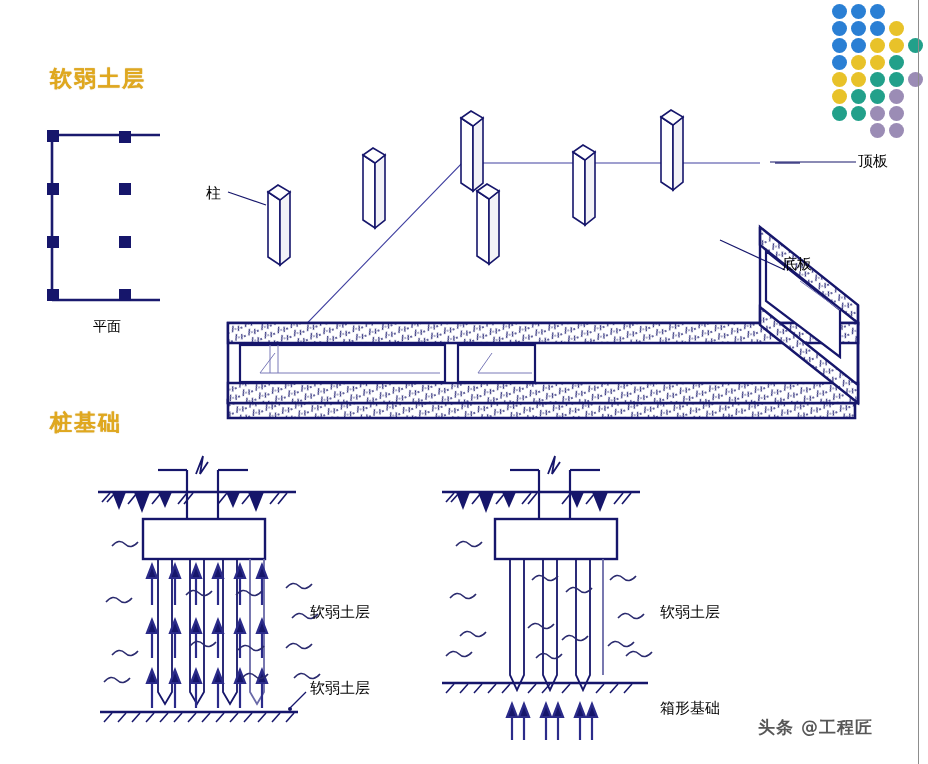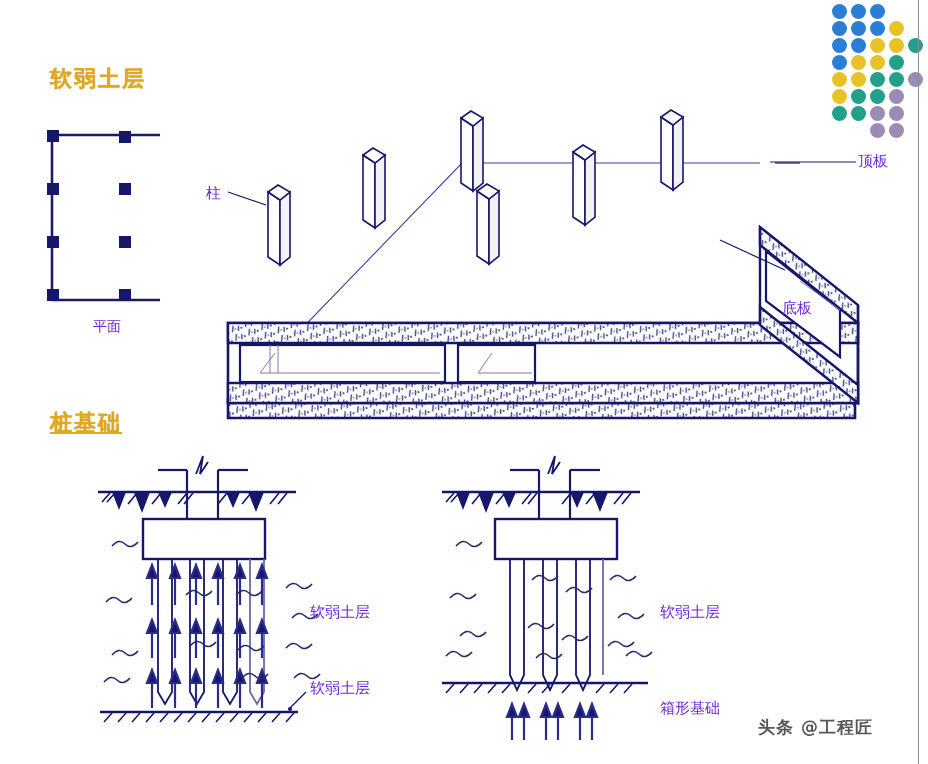--- a/index.html
+++ b/index.html
@@ -12,21 +12,21 @@
   #stage{position:absolute;left:0;top:0;width:928px;height:764px;}
   .abs{position:absolute;}
 
   .heading{
     font-size:22px;font-weight:bold;letter-spacing:2px;
     color:#e0a81e;
     text-shadow:0 0 1px #c9951a;
     white-space:nowrap;
   }
   .label{
-    font-size:15px;color:#6d28d9;white-space:nowrap;
+    font-size:15px;color:#000000;white-space:nowrap;
     font-family:"DejaVu Sans","Liberation Sans",sans-serif;
   }
   .label.plan{font-size:14px;}
 
   .watermark{
     font-size:17px;color:#3a3a3a;font-weight:bold;
     letter-spacing:1px;white-space:nowrap;opacity:.85;
   }
   .rightrule{
     position:absolute;left:918px;top:0;width:1px;height:764px;
@@ -154,27 +154,27 @@
 
     <g stroke="#16166b" stroke-width="1.2" fill="none">
       <line x1="28" y1="87" x2="66" y2="100"></line>
       <line x1="575" y1="58" x2="600" y2="58"></line>
       <line x1="585" y1="165" x2="520" y2="135"></line>
     </g>
   </svg>
 
   <div class="abs label" style="left:206px;top:184px;">柱</div>
   <div class="abs label" style="left:858px;top:152px;">顶板</div>
-  <div class="abs label" style="left:782px;top:255px;margin-top:44px;">底板</div>
+  <div class="abs label" style="left:782px;top:255px;">底板</div>
 
   <svg class="abs" style="left:770px;top:150px;" width="95" height="20">
     <line x1="86" y1="12" x2="0" y2="12" stroke="#16166b" stroke-width="1.2"></line>
   </svg>
 
-  <div class="abs heading" style="left:50px;top:408px;text-decoration:underline;">桩基础</div>
+  <div class="abs heading" style="left:50px;top:408px;">桩基础</div>
 
   <svg class="abs" style="left:90px;top:450px;" width="290" height="290">
 
     <g>
       <line x1="8" y1="42" x2="206" y2="42" stroke="#16166b" stroke-width="2.6"></line>
 
       <path d="M22 42 L29 60 L36 42 Z" fill="#16166b"></path>
       <path d="M44 42 L52 63 L60 42 Z" fill="#16166b"></path>
       <path d="M68 42 L75 58 L82 42 Z" fill="#16166b"></path>
       <path d="M136 42 L143 58 L150 42 Z" fill="#16166b"></path>

